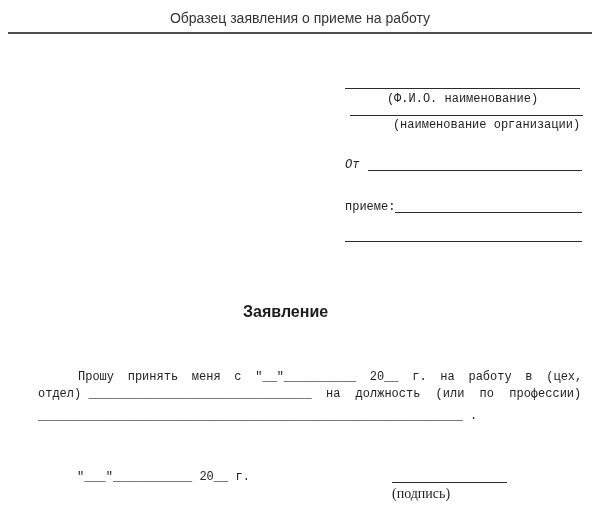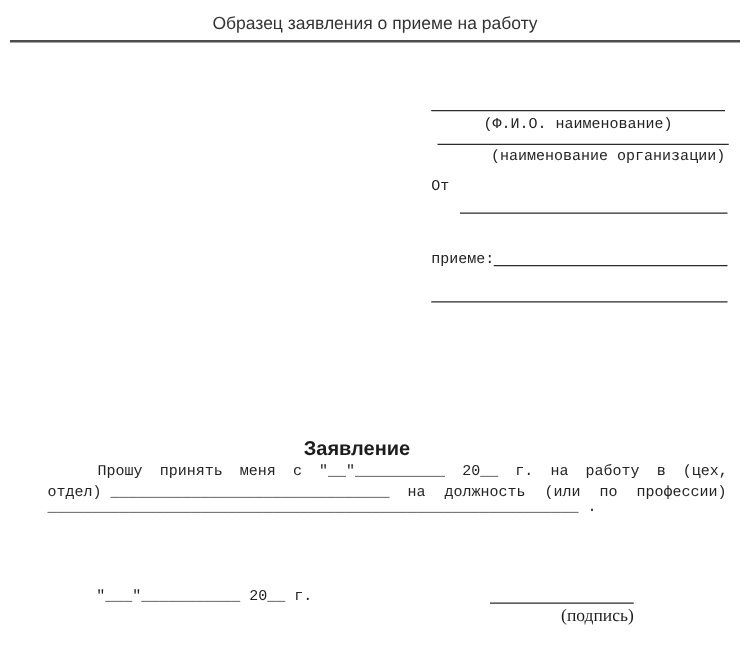--- a/index.html
+++ b/index.html
@@ -21,45 +21,45 @@
   .rule{position:absolute;height:0;border-bottom:1px solid #2b2b2b;}
   .title-rule{top:32px;left:8px;width:584px;border-bottom:2px solid #4d4d4d;}
   .mono{position:absolute;font-size:12px;line-height:13px;white-space:pre;color:#232323;}
   .caption{text-align:center;}
 
   
   .r1{top:88px;left:345px;width:235px;}
   .c1{top:93px;left:345px;width:235px;}
   .r2{top:115px;left:350px;width:233px;}
   .c2{top:119px;left:370px;width:233px;}
-  .from-label{top:143px;left:345px;}
+  .from-label{top:159px;left:345px;font-style:italic;}
   .r3{top:170px;left:368px;width:214px;}
   .c3{top:176px;left:368px;width:214px;}
   .addr-label{top:201px;left:345px;}
   .r4{top:212px;left:395px;width:187px;}
   .r5{top:241px;left:345px;width:237px;}
 
   .heading{
     position:absolute;top:303px;left:243px;
     font-family:"Liberation Sans","DejaVu Sans",sans-serif;
-    font-weight:bold;font-size:16px;color:#1c1c1c;margin-top:48px;
+    font-weight:bold;font-size:16px;color:#1c1c1c;
   }
 
   
   .b1{top:371px;left:78px;word-spacing:6.5px;}
   .b2l{top:388px;left:38px;}
   .b2r{top:388px;left:326px;word-spacing:8px;}
-  .b3{top:400px;left:38px;text-align:right;}
+  .b3{top:410px;left:38px;text-align:right;}
 
   
   .date{top:471px;left:77px;}
   .sig-rule{top:482px;left:392px;width:115px;}
   .sig-caption{
     position:absolute;top:486px;left:392px;width:115px;
-    text-align:right;
+    text-align:left;
     font-family:"Liberation Serif","DejaVu Serif",serif;
     font-size:14px;color:#1e1e1e;
   }
 </style>
 </head>
 <body>
 
 <div class="page">
 
   <div class="title">Образец заявления о приеме на работу</div>

